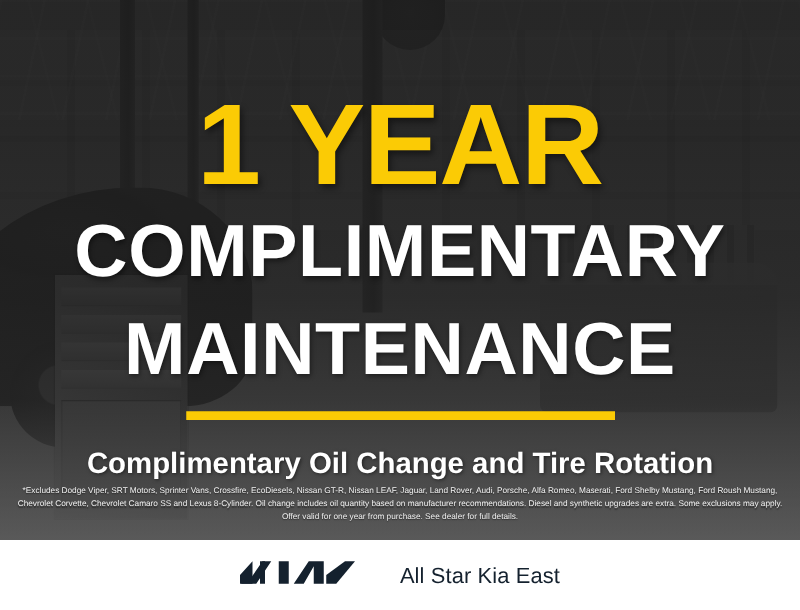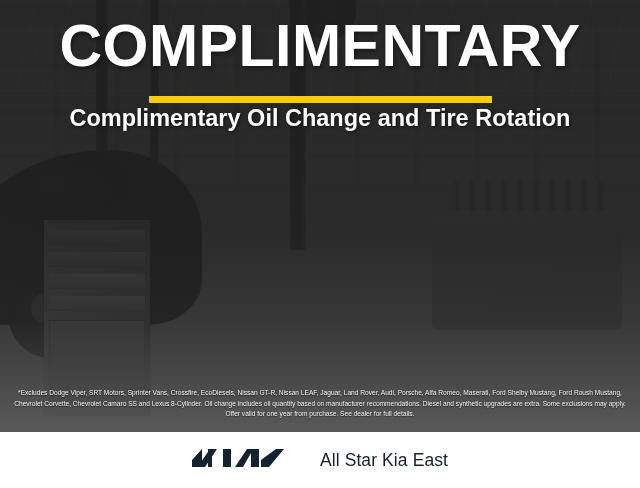--- a/index.html
+++ b/index.html
@@ -192,20 +192,21 @@
   }
 
   .rule {
     width: 343px;
     height: 7px;
     background: #fbcb05;
     margin-top: 19px;
   }
 
   .tagline {
+    margin-top: 19px;
     font-size: 23.5px;
     line-height: 1.28;
     font-weight: bold;
     color: #ffffff;
     text-shadow: 1px 1px 3px rgba(0,0,0,.5);
     white-space: nowrap;
   }
 
   .disclaimer {
     position: absolute;
@@ -259,23 +260,25 @@
       <div class="drawer d3"></div>
       <div class="drawer d4"></div>
       <div class="door"></div>
     </div>
     <div class="bg-floor"></div>
     <div class="bg-veil"></div>
   </div>
 
   <div class="content">
 
+    <div class="headline-year">1 YEAR</div>
 
     <div class="headline-sub">COMPLIMENTARY</div>
 
+    <div class="headline-sub">MAINTENANCE</div>
 
     <div class="rule"></div>
 
     <div class="tagline">Complimentary Oil Change and Tire Rotation</div>
 
 
     <div class="disclaimer">*Excludes Dodge Viper, SRT Motors, Sprinter Vans, Crossfire, EcoDiesels, Nissan GT-R, Nissan LEAF, Jaguar, Land Rover, Audi, Porsche, Alfa Romeo, Maserati, Ford Shelby Mustang, Ford Roush Mustang, Chevrolet Corvette, Chevrolet Camaro SS and Lexus 8-Cylinder. Oil change includes oil quantity based on manufacturer recommendations. Diesel and synthetic upgrades are extra. Some exclusions may apply. Offer valid for one year from purchase. See dealer for full details.</div>
   </div>
 
   <div class="footer">

